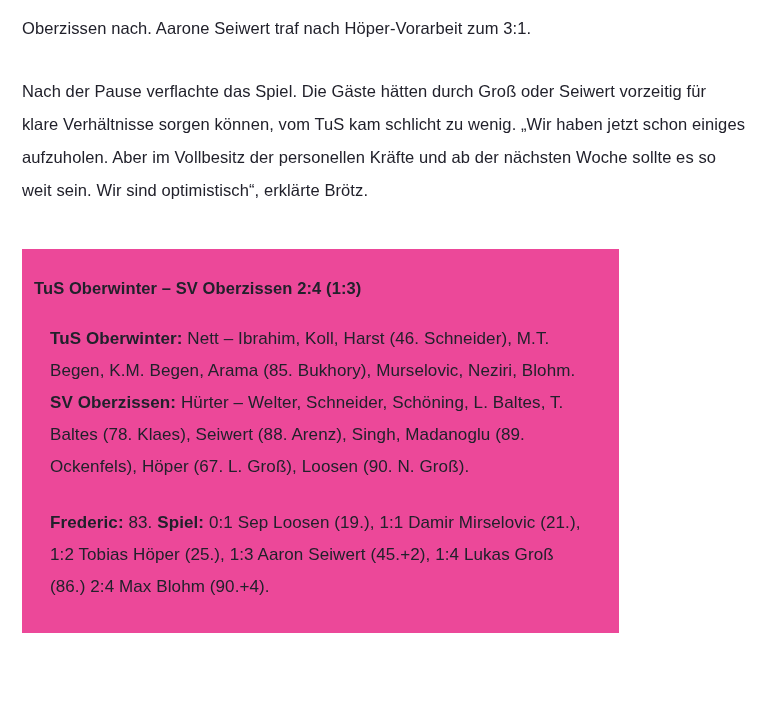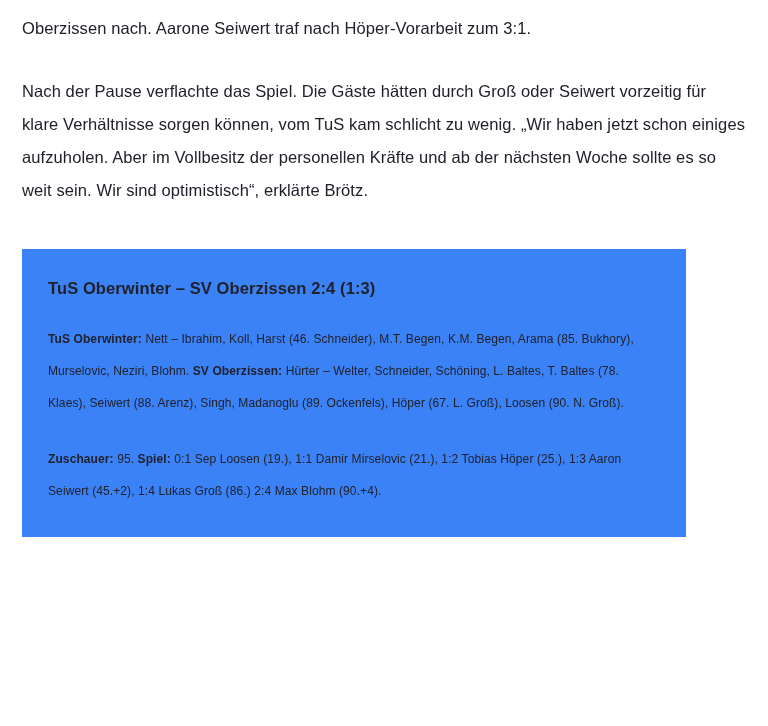--- a/index.html
+++ b/index.html
@@ -23,35 +23,35 @@
     margin: 0;
     font-size: 16.5px;
     line-height: 33px;
     color: #21212b;
     letter-spacing: 0.1px;
   }
   .gap-lg { height: 30px; }
 
   .match-box {
     margin-top: 42px;
-    background: #3b82f6;
-    padding: 26px 26px 30px 26px;
-    width: 664px;
+    background: #ec4899;
+    padding: 26px 26px 30px 12px;
+    width: 597px;
   }
   .match-title {
     margin: 0;
     font-size: 16.5px;
     line-height: 26px;
     font-weight: bold;
     color: #21212b;
     letter-spacing: 0.1px;
   }
   .match-para {
-    margin: 22px 0 0 0;
-    font-size: 12px;
+    margin: 22px 0 0 16px;
+    font-size: 17px;
     line-height: 32px;
     color: #21212b;
     letter-spacing: 0.1px;
   }
   .match-para.tight { margin-top: 24px; }
   b { font-weight: bold; }
 </style>
 </head>
 <body>
 
@@ -69,20 +69,20 @@
 
     <p class="match-para">
       <b>TuS Oberwinter:</b>
       <span>Nett – Ibrahim, Koll, Harst (46. Schneider), M.T. Begen, K.M. Begen, Arama (85. Bukhory), Murselovic, Neziri, Blohm.</span>
       <b>SV Oberzissen:</b>
       <span>Hürter – Welter, Schneider, Schöning, L. Baltes, T. Baltes (78. Klaes), Seiwert (88. Arenz), Singh, Madanoglu (89. Ockenfels), Höper (67. L. Groß), Loosen (90. N. Groß).</span>
     </p>
 
 
     <p class="match-para tight">
-      <b>Zuschauer:</b>
-      <span>95.</span>
+      <b>Frederic:</b>
+      <span>83.</span>
       <b>Spiel:</b>
       <span>0:1 Sep Loosen (19.), 1:1 Damir Mirselovic (21.), 1:2 Tobias Höper (25.), 1:3 Aaron Seiwert (45.+2), 1:4 Lukas Groß (86.) 2:4 Max Blohm (90.+4).</span>
     </p>
 
   </div>
 </div>
 
 </body></html>

